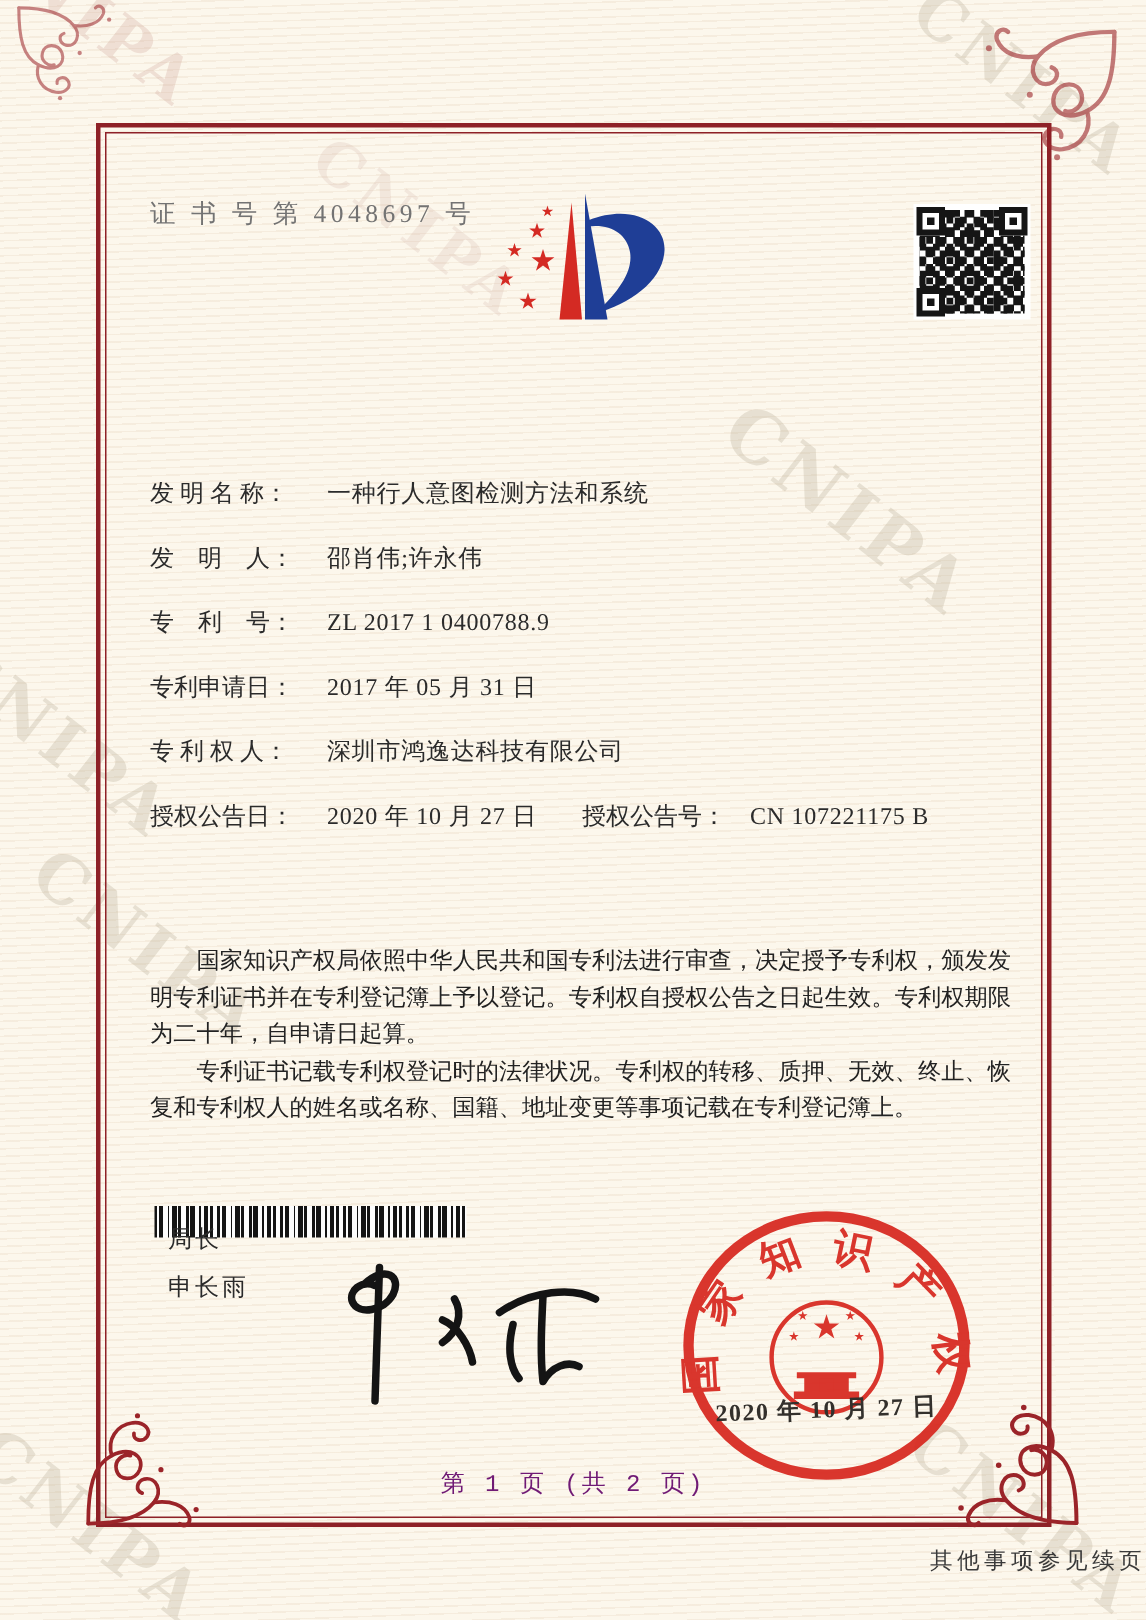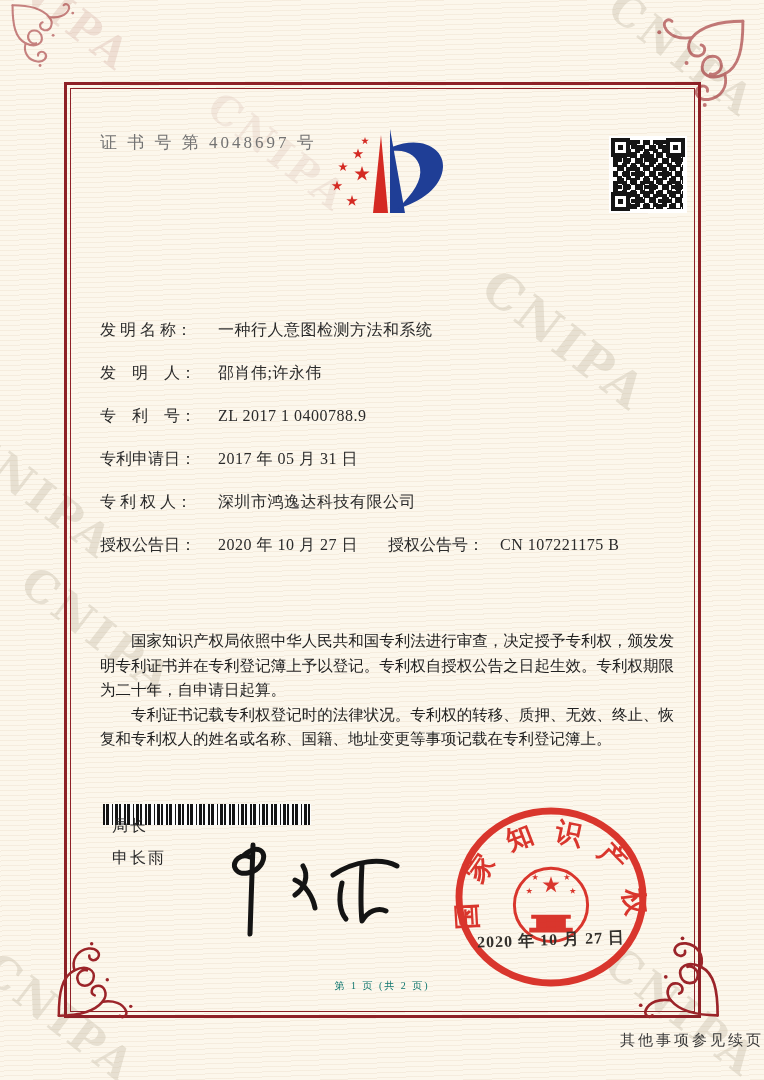--- a/index.html
+++ b/index.html
@@ -85,21 +85,21 @@
   .signature{position:absolute;left:205px;top:840px;z-index:4;}
   
   .seal{position:absolute;left:452px;top:804px;width:198px;height:186px;z-index:5;}
   .seal svg{position:absolute;inset:0;}
   .seal-date{
     position:absolute;left:-12px;right:-12px;top:126px;text-align:center;
     color:#33302c;font-size:16px;font-weight:bold;letter-spacing:1px;
     transform:rotate(-2deg);z-index:6;white-space:nowrap;
   }
   
-  .page-info{position:absolute;left:0;right:0;top:979px;text-align:center;font-size:10px;color:#0f766e;z-index:4;letter-spacing:2px;}
+  .page-info{position:absolute;left:0;right:0;top:979px;text-align:center;font-size:16px;color:#701a75;z-index:4;letter-spacing:2px;font-family:Liberation Mono, monospace;}
   .footer-note{position:absolute;left:0;right:0;top:1031px;text-align:right;font-size:15px;color:#3a3a3a;z-index:4;letter-spacing:3px;}
 </style>
 </head>
 <body>
 
 <div id="page">
 
   <div class="texture"></div>
 
   <div class="wm" style="left:-28px;top:-16px;font-size:42px;color:rgba(205,160,150,.28);">CNIPA</div>

